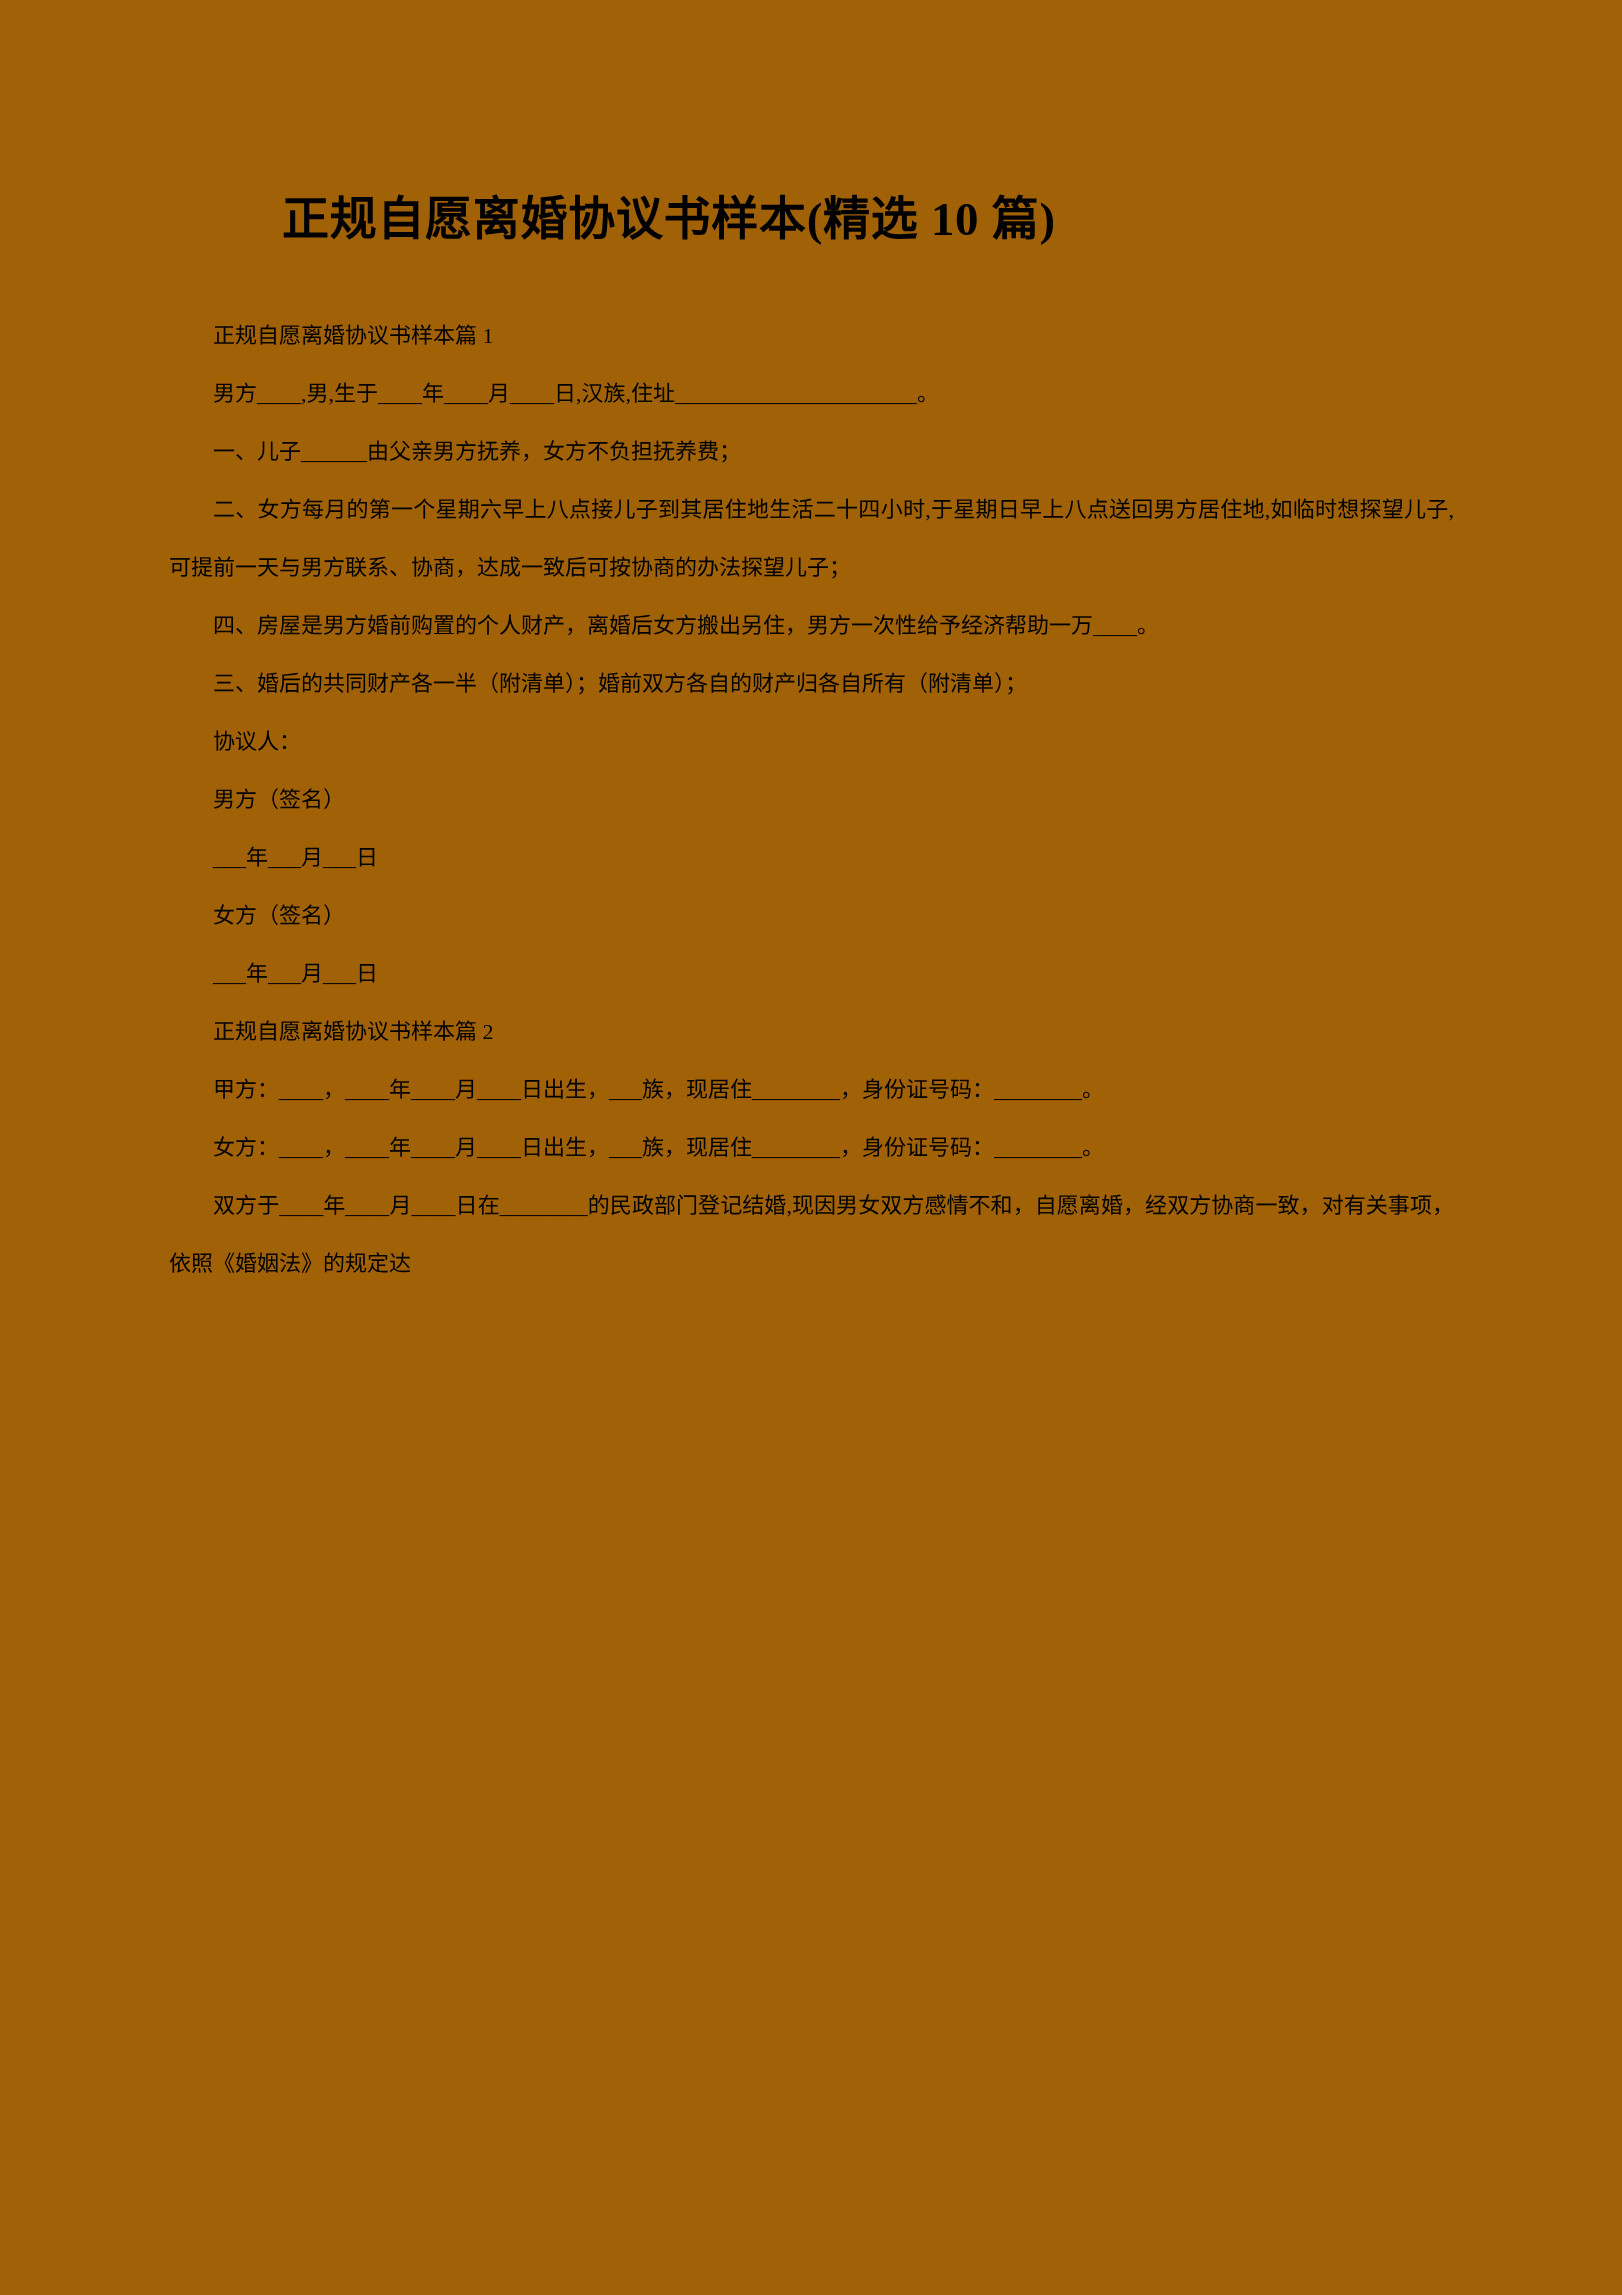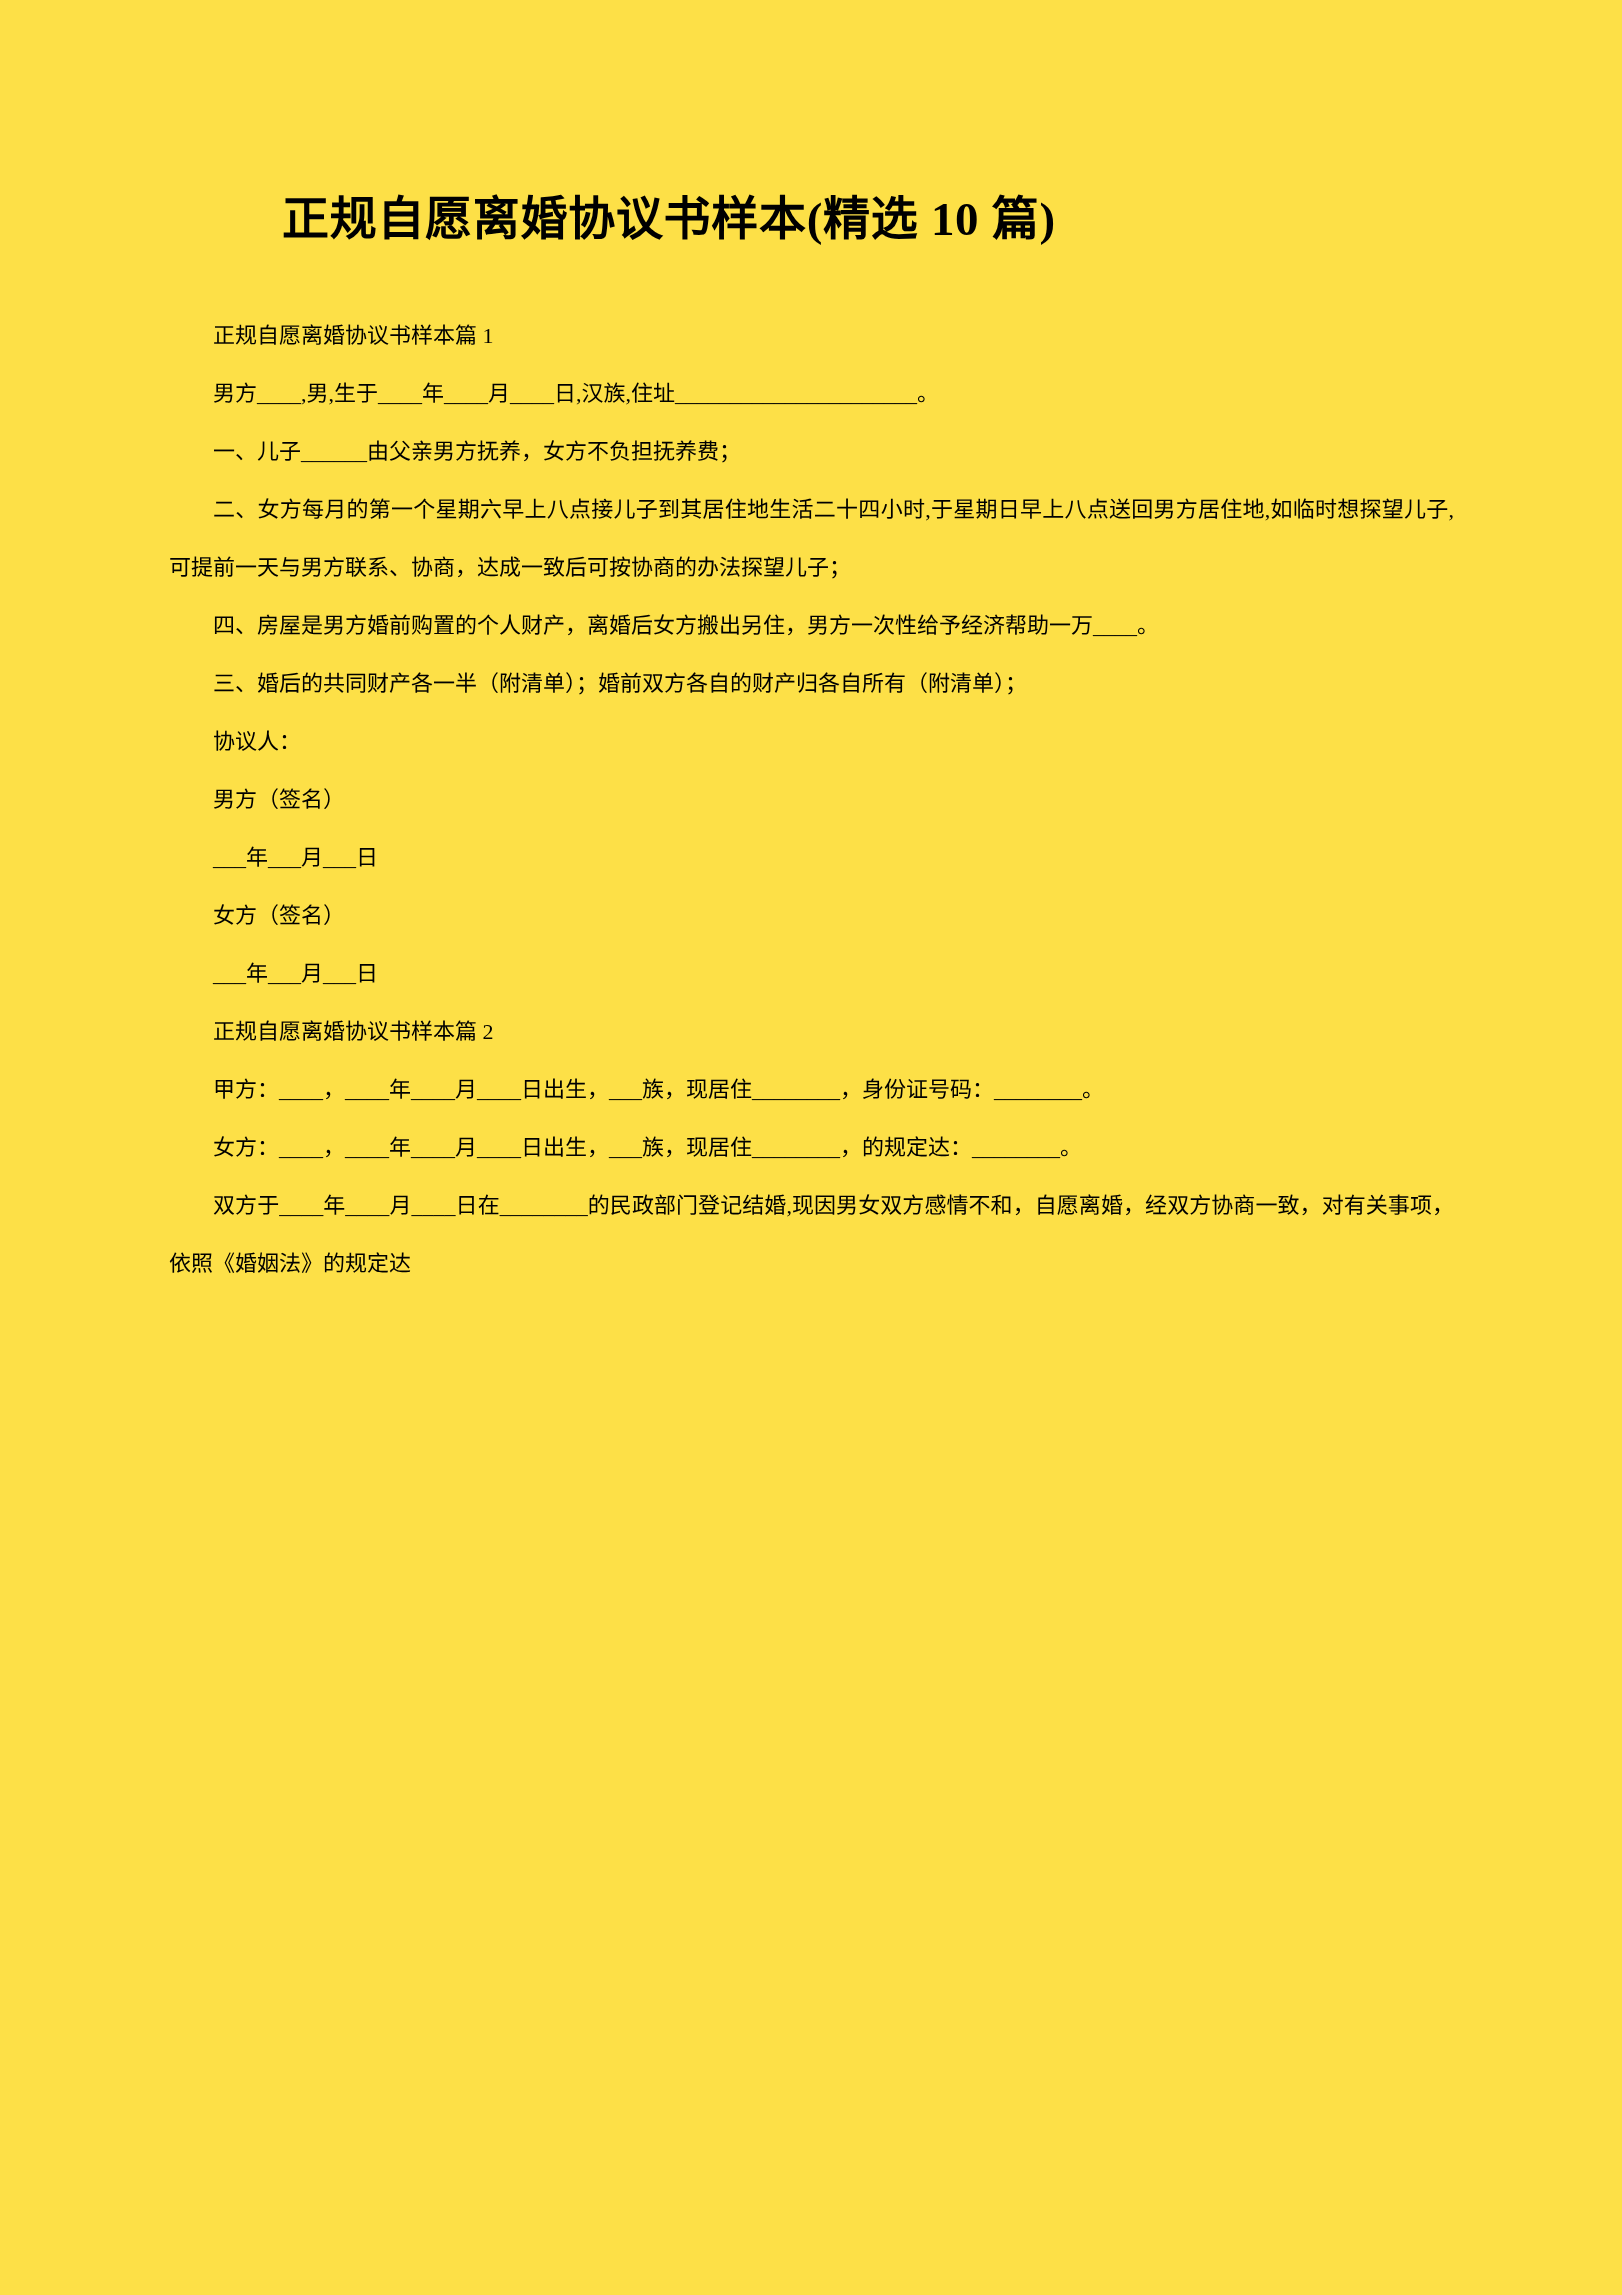--- a/index.html
+++ b/index.html
@@ -9,21 +9,21 @@
     background: #ffffff;
   }
   body {
     font-family: "Liberation Serif", "DejaVu Serif", serif;
     color: #000000;
   }
   .page {
     position: relative;
     width: 1623px;
     height: 2295px;
-    background: #fde047;
+    background: #a16207;
     overflow: hidden;
     box-sizing: border-box;
   }
   .content {
     position: absolute;
     left: 169px;
     top: 0;
     width: 1285px;
   }
   .doc-title {
@@ -99,21 +99,21 @@
 
       <p class="para indent">___年___月___日</p>
 
       <p class="para heading-line">正规自愿离婚协议书样本篇 2</p>
 
       <p class="para indent">
         <span>甲方：____，____年____月____日出生，___族，现居住________，身份证号码：________。</span>
       </p>
 
       <p class="para indent">
-        <span>女方：____，____年____月____日出生，___族，现居住________，的规定达：________。</span>
+        <span>女方：____，____年____月____日出生，___族，现居住________，身份证号码：________。</span>
       </p>
 
       <p class="para indent">
         <span>双方于____年____月____日在________的民政部门登记结婚,现因男女双方感情不和，自愿离婚，经双方协商一致，对有关事项，依照《婚姻法》的规定达</span>
       </p>
 
     </div>
   </div>
 </div>
 

